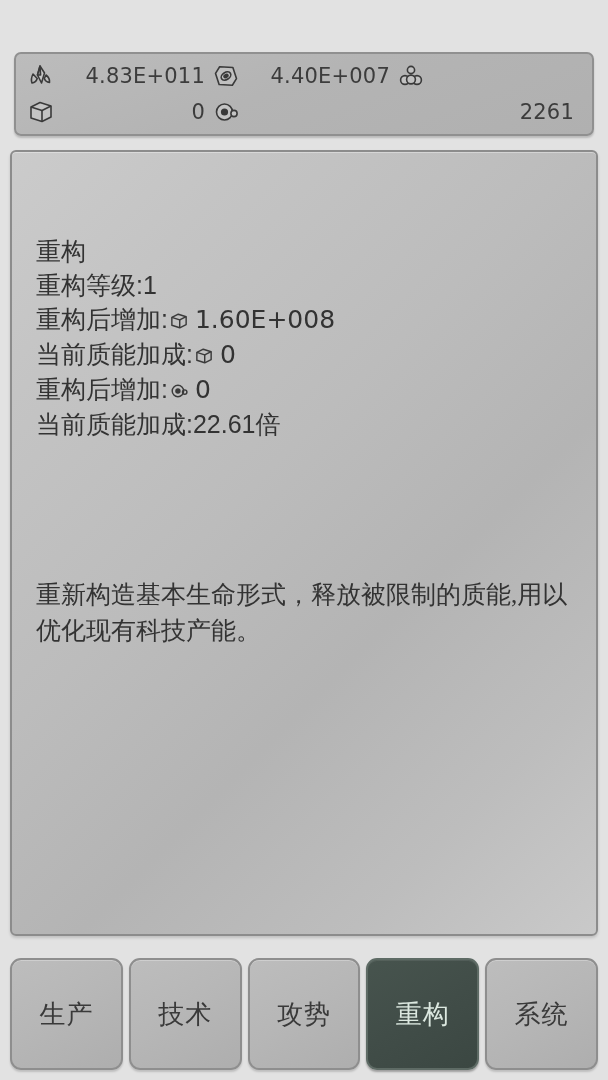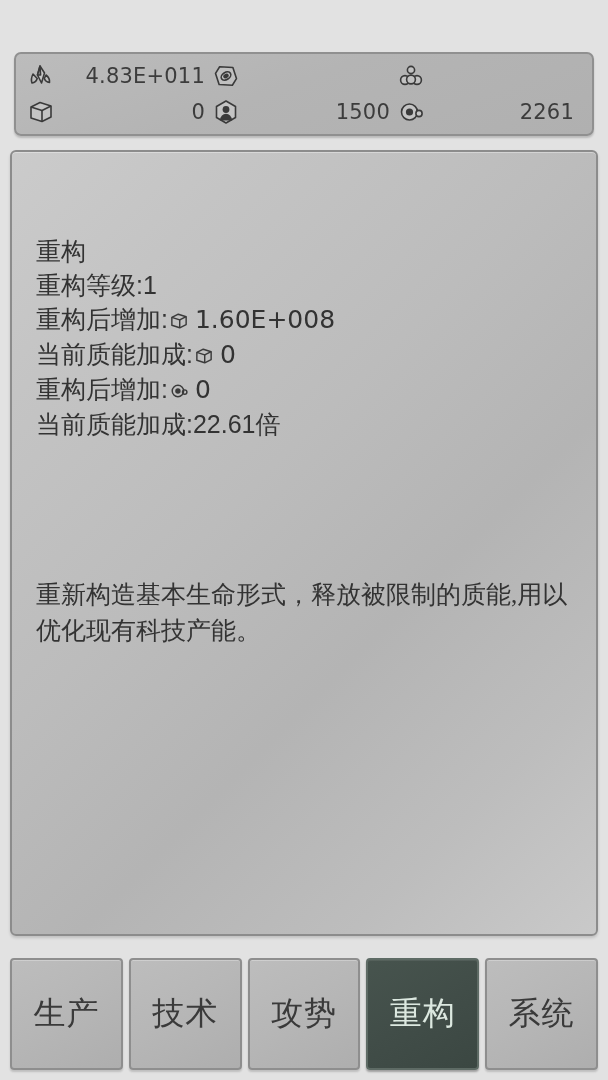--- a/index.html
+++ b/index.html
@@ -143,25 +143,25 @@
     width: 588px;
     height: 112px;
     display: flex;
     gap: 6px;
   }
 
   .tab {
     flex: 1 1 0;
     background: linear-gradient(150deg, #bdbdbd 0%, #b6b6b6 50%, #aeaeae 100%);
     border: 2px solid #8e8e8e;
-    border-radius: 4px;
+    border-radius: 11px;
     display: flex;
     align-items: center;
     justify-content: center;
-    font-size: 32px;
+    font-size: 26px;
     color: #3a3a3a;
     cursor: pointer;
     letter-spacing: 1px;
     box-shadow: 0 2px 2px rgba(0,0,0,0.16),
                 inset 0 1px 0 rgba(255,255,255,0.28);
     font-family: Liberation Serif, serif;
   }
 
   .tab.active {
     background: linear-gradient(150deg, #47544e 0%, #414d48 50%, #3b4742 100%);
@@ -194,20 +194,21 @@
     <div class="res-cell mid">
       <span class="res-icon">
         <svg width="28" height="28" viewBox="0 0 28 28">
           <g fill="none" stroke="#3a3a3a" stroke-width="1.6" stroke-linejoin="round">
             <path d="M9 4 L22 6.5 L24 18 L19 24 L6 21.5 L4 10 Z" transform="rotate(-8 14 14)" fill="#c0c0c0"></path>
             <ellipse cx="14" cy="14" rx="5.2" ry="3.6" transform="rotate(-32 14 14)"></ellipse>
             <ellipse cx="14" cy="14" rx="2.1" ry="1.4" transform="rotate(-32 14 14)" fill="#3a3a3a"></ellipse>
           </g>
         </svg>
       </span>
+      <span class="res-value num">4.40E+007</span>
     </div>
 
     <div class="res-cell last">
       <span class="res-icon">
         <svg width="28" height="28" viewBox="0 0 28 28">
           <g fill="#c2c2c2" stroke="#3a3a3a" stroke-width="1.6">
             <circle cx="14" cy="8" r="3.6"></circle>
             <circle cx="8" cy="18" r="4.4"></circle>
             <circle cx="20" cy="18" r="4.4"></circle>
             <circle cx="14" cy="17.5" r="4.4"></circle>
@@ -224,32 +225,20 @@
           <g fill="none" stroke="#3a3a3a" stroke-width="1.6" stroke-linejoin="round">
             <path d="M4 9 L13 4.5 L24 8 L24 19 L15 23.5 L4 20 Z" fill="#c4c4c4"></path>
             <path d="M4 9 L15 12.5 L24 8"></path>
             <path d="M15 12.5 L15 23.5"></path>
           </g>
         </svg>
       </span>
       <span class="res-value num">0</span>
     </div>
 
-    <div class="res-cell mid">
-      <span class="res-icon">
-        <svg width="28" height="28" viewBox="0 0 28 28">
-          <g fill="none" stroke="#3a3a3a" stroke-width="1.6" stroke-linejoin="round">
-            <path d="M14 3 L23.5 8.5 L23.5 19.5 L14 25 L4.5 19.5 L4.5 8.5 Z" fill="#c4c4c4"></path>
-            <circle cx="14" cy="11.5" r="3.4" fill="#3a3a3a" stroke="none"></circle>
-            <path d="M7.8 22.5 Q9 15.8 14 15.8 Q19 15.8 20.2 22.5 Z" fill="#3a3a3a" stroke="none"></path>
-          </g>
-        </svg>
-      </span>
-      <span class="res-value num">1500</span>
-    </div>
 
     <div class="res-cell last">
       <span class="res-icon">
         <svg width="28" height="28" viewBox="0 0 28 28">
           <g fill="none" stroke="#3a3a3a" stroke-width="1.6">
             <circle cx="12.5" cy="14" r="8" fill="#c4c4c4"></circle>
             <circle cx="12.5" cy="14" r="3.6" fill="#3a3a3a" stroke="none"></circle>
             <circle cx="22" cy="15.5" r="3.1" fill="#c4c4c4"></circle>
           </g>
         </svg>

